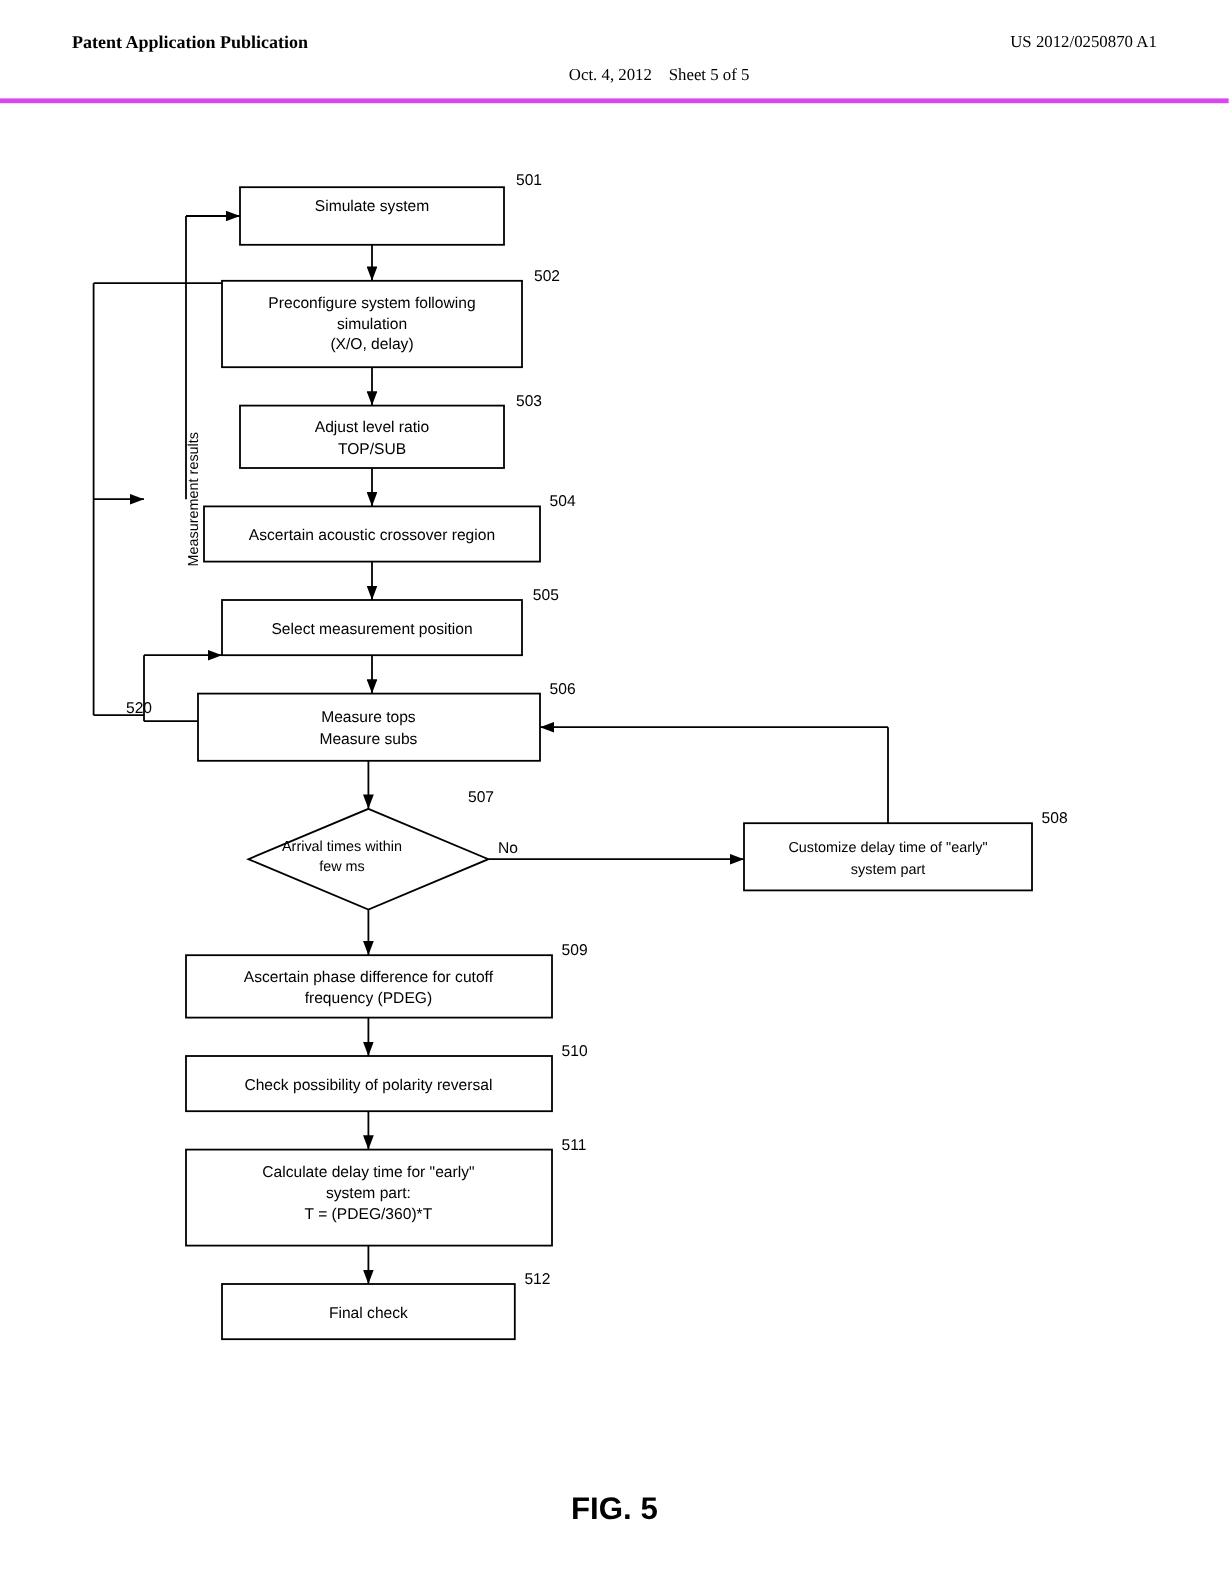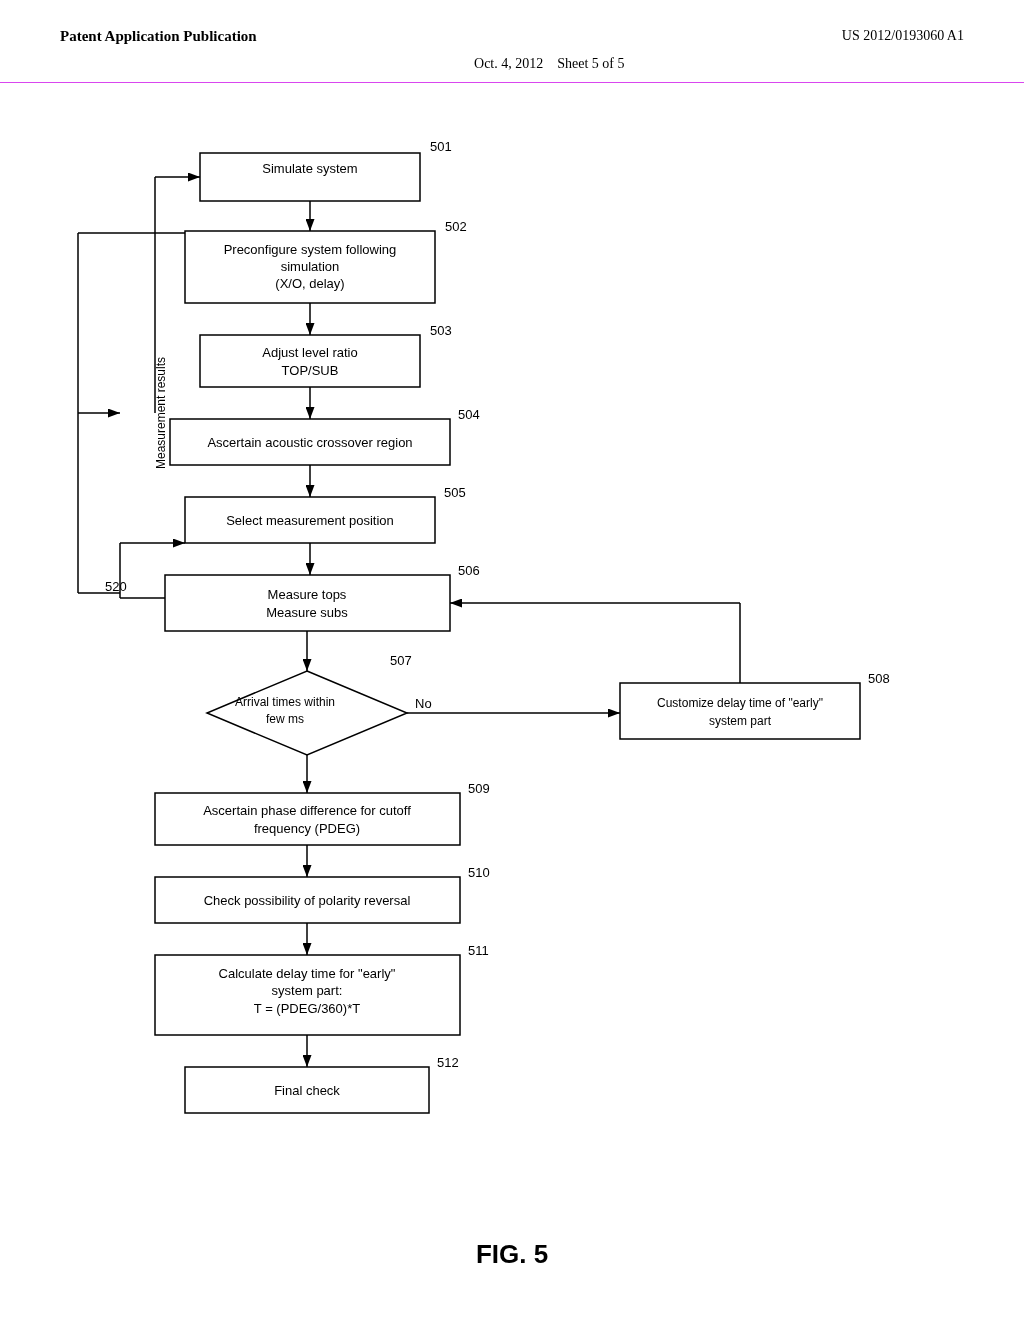--- a/index.html
+++ b/index.html
@@ -11,21 +11,21 @@
       position: relative;
       overflow-x: hidden;
     }
 
     
     .header {
       display: flex;
       justify-content: space-between;
       align-items: flex-start;
       padding: 28px 60px 10px 60px;
-      border-bottom: 1px solid #d946ef;
+      border-bottom: 4px solid #d946ef;
       font-size: 14px;
     }
     .header-left { font-weight: bold; font-size: 15px; }
     .header-center { text-align: center; font-size: 14px; margin-top: 28px; }
     .header-right { font-size: 14px; }
 
     
     .diagram-area {
       position: relative;
       width: 100%;
@@ -43,21 +43,21 @@
   </style>
 </head>
 <body>
 
 <div class="header">
   <div class="header-left">Patent Application Publication</div>
   <div class="header-center">
     <span>Oct. 4, 2012</span>&nbsp;&nbsp;&nbsp;
     <span>Sheet 5 of 5</span>
   </div>
-  <div class="header-right">US 2012/0193060 A1</div>
+  <div class="header-right">US 2012/0250870 A1</div>
 </div>
 
 <div class="diagram-area">
   <svg class="flowchart" viewBox="0 0 1024 1200">
 
     <defs>
       <marker id="arrowhead" markerWidth="8" markerHeight="6" refX="8" refY="3" orient="auto">
         <polygon points="0 0, 8 3, 0 6" fill="#000"></polygon>
       </marker>
     </defs>

